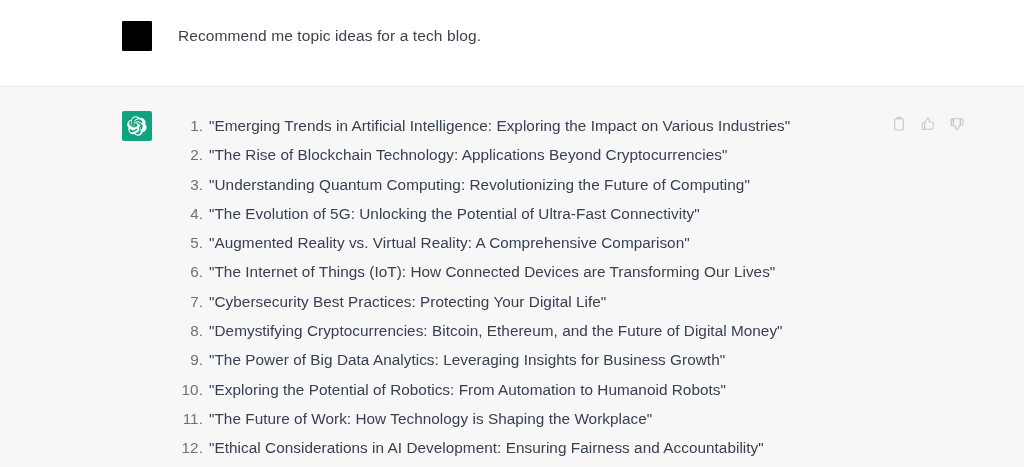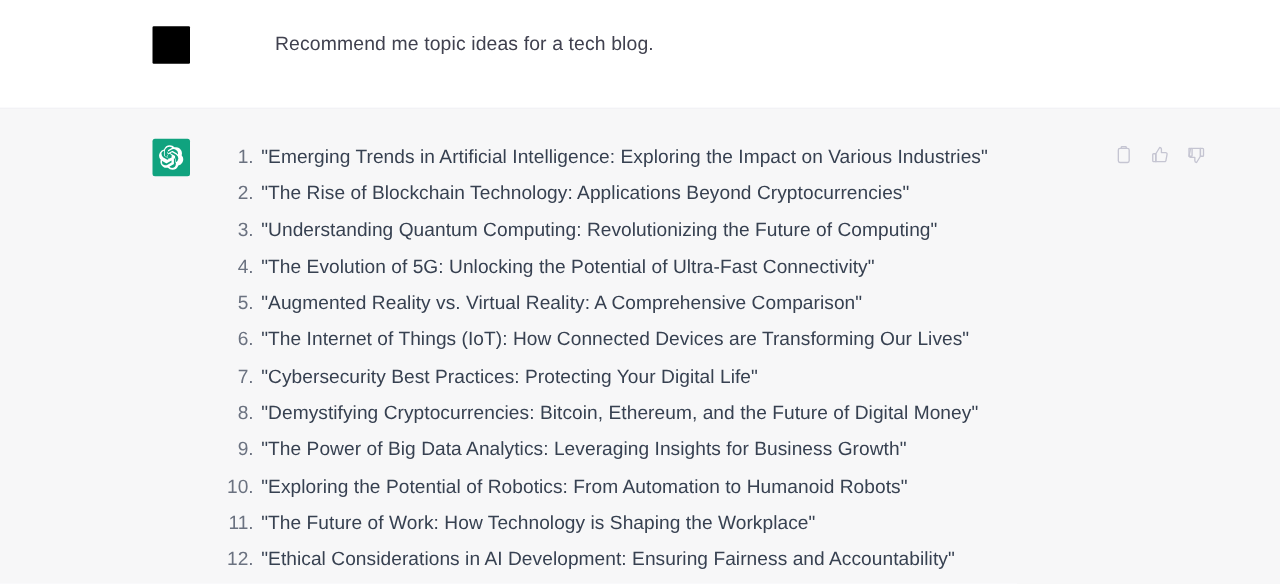--- a/index.html
+++ b/index.html
@@ -29,21 +29,20 @@
     background: #ffffff;
     height: 86px;
     flex: 0 0 86px;
     position: relative;
   }
   .turn-user .turn-inner {
     display: flex;
     align-items: flex-start;
     padding-left: 122px;
     padding-top: 21px;
-    gap: 42px;
   }
   .avatar-user {
     width: 30px;
     height: 30px;
     background: #000000;
     flex: 0 0 30px;
     border-radius: 1px;
   }
   .user-text {
     margin-left: 26px;

